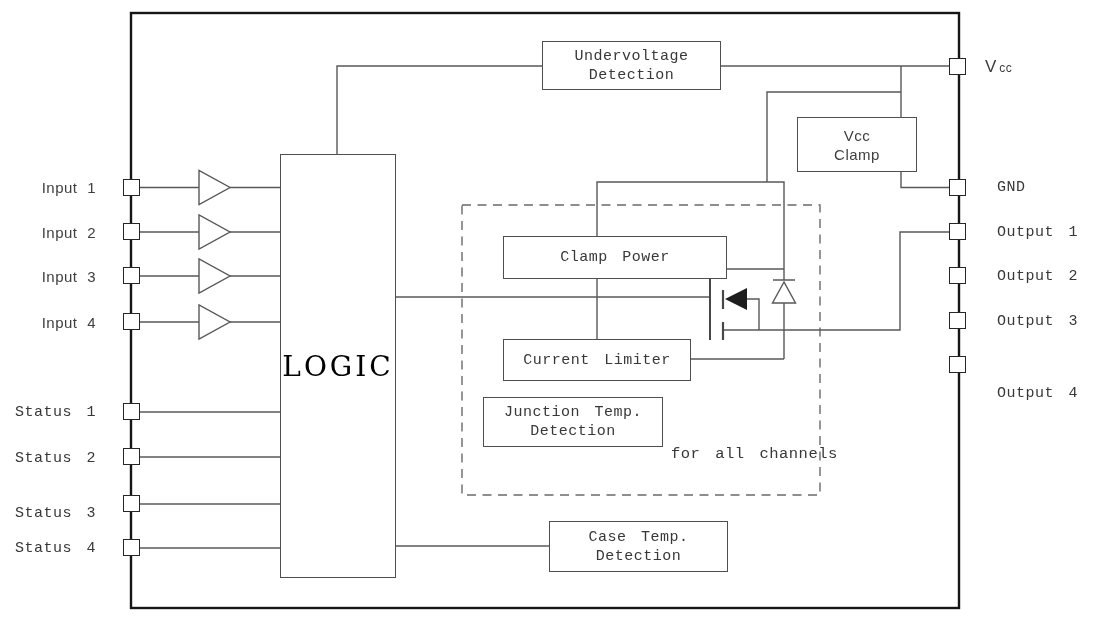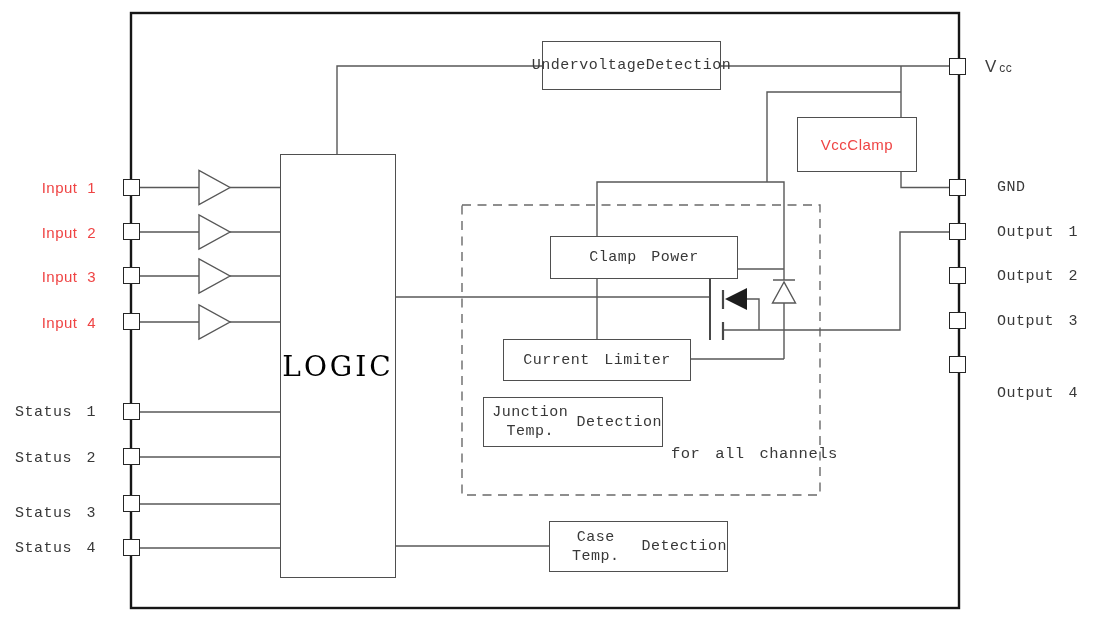--- a/index.html
+++ b/index.html
@@ -3,25 +3,25 @@
 <meta charset="utf-8">
 <style>
   html,body{margin:0;padding:0;background:#ffffff;}
   #stage{
     position:relative;width:1100px;height:623px;background:#ffffff;overflow:hidden;
     font-family:"Liberation Sans",sans-serif;
   }
   #wires{position:absolute;left:0;top:0;z-index:1;}
   .blk{
     position:absolute;z-index:2;background:#ffffff;border:1.5px solid #4f4f4f;
-    box-sizing:border-box;display:flex;flex-direction:row;align-items:center;
+    box-sizing:border-box;display:flex;flex-direction:column;align-items:center;
     justify-content:center;text-align:center;color:#383838;
   }
   .mono{font-family:"Liberation Mono",monospace;font-size:15px;letter-spacing:.5px;word-spacing:5px;line-height:19px;color:#383838;}
-  .sans{font-family:"Liberation Sans",sans-serif;font-size:15px;letter-spacing:.5px;word-spacing:5px;line-height:19px;color:#ef4444;}
+  .sans{font-family:"Liberation Sans",sans-serif;font-size:15px;letter-spacing:.5px;word-spacing:5px;line-height:19px;color:#404040;}
   .logic-text{font-family:"DejaVu Serif","Liberation Serif",serif;font-size:28px;letter-spacing:3px;color:#000000;}
   .pin{
     position:absolute;z-index:3;width:17px;height:17px;background:#ffffff;
     border:1.7px solid #262626;box-sizing:border-box;
   }
   .plabel{position:absolute;z-index:2;white-space:nowrap;}
   .plabel.right-align{text-align:right;width:96px;left:0;}
   .vcc-label{display:flex;align-items:baseline;gap:3px;font-family:"Liberation Sans",sans-serif;color:#3d3d3d;}
   .vcc-label .main{font-size:17px;}
   .vcc-label .small{font-size:12px;letter-spacing:.5px;}
@@ -100,21 +100,21 @@
   <div class="blk mono" style="left:542px;top:41px;width:179px;height:49px;">
     <span>Undervoltage</span>
     <span>Detection</span>
   </div>
 
   <div class="blk sans" style="left:797px;top:117px;width:120px;height:55px;">
     <span>Vcc</span>
     <span>Clamp</span>
   </div>
 
-  <div class="blk mono" style="left:503px;top:236px;width:188px;height:43px;margin-left:47px;">
+  <div class="blk mono" style="left:503px;top:236px;width:224px;height:43px;">
     <span>Clamp Power</span>
   </div>
 
   <div class="blk mono" style="left:503px;top:339px;width:188px;height:42px;">
     <span>Current Limiter</span>
   </div>
 
   <div class="blk mono" style="left:483px;top:397px;width:180px;height:50px;">
     <span>Junction Temp.</span>
     <span>Detection</span>

